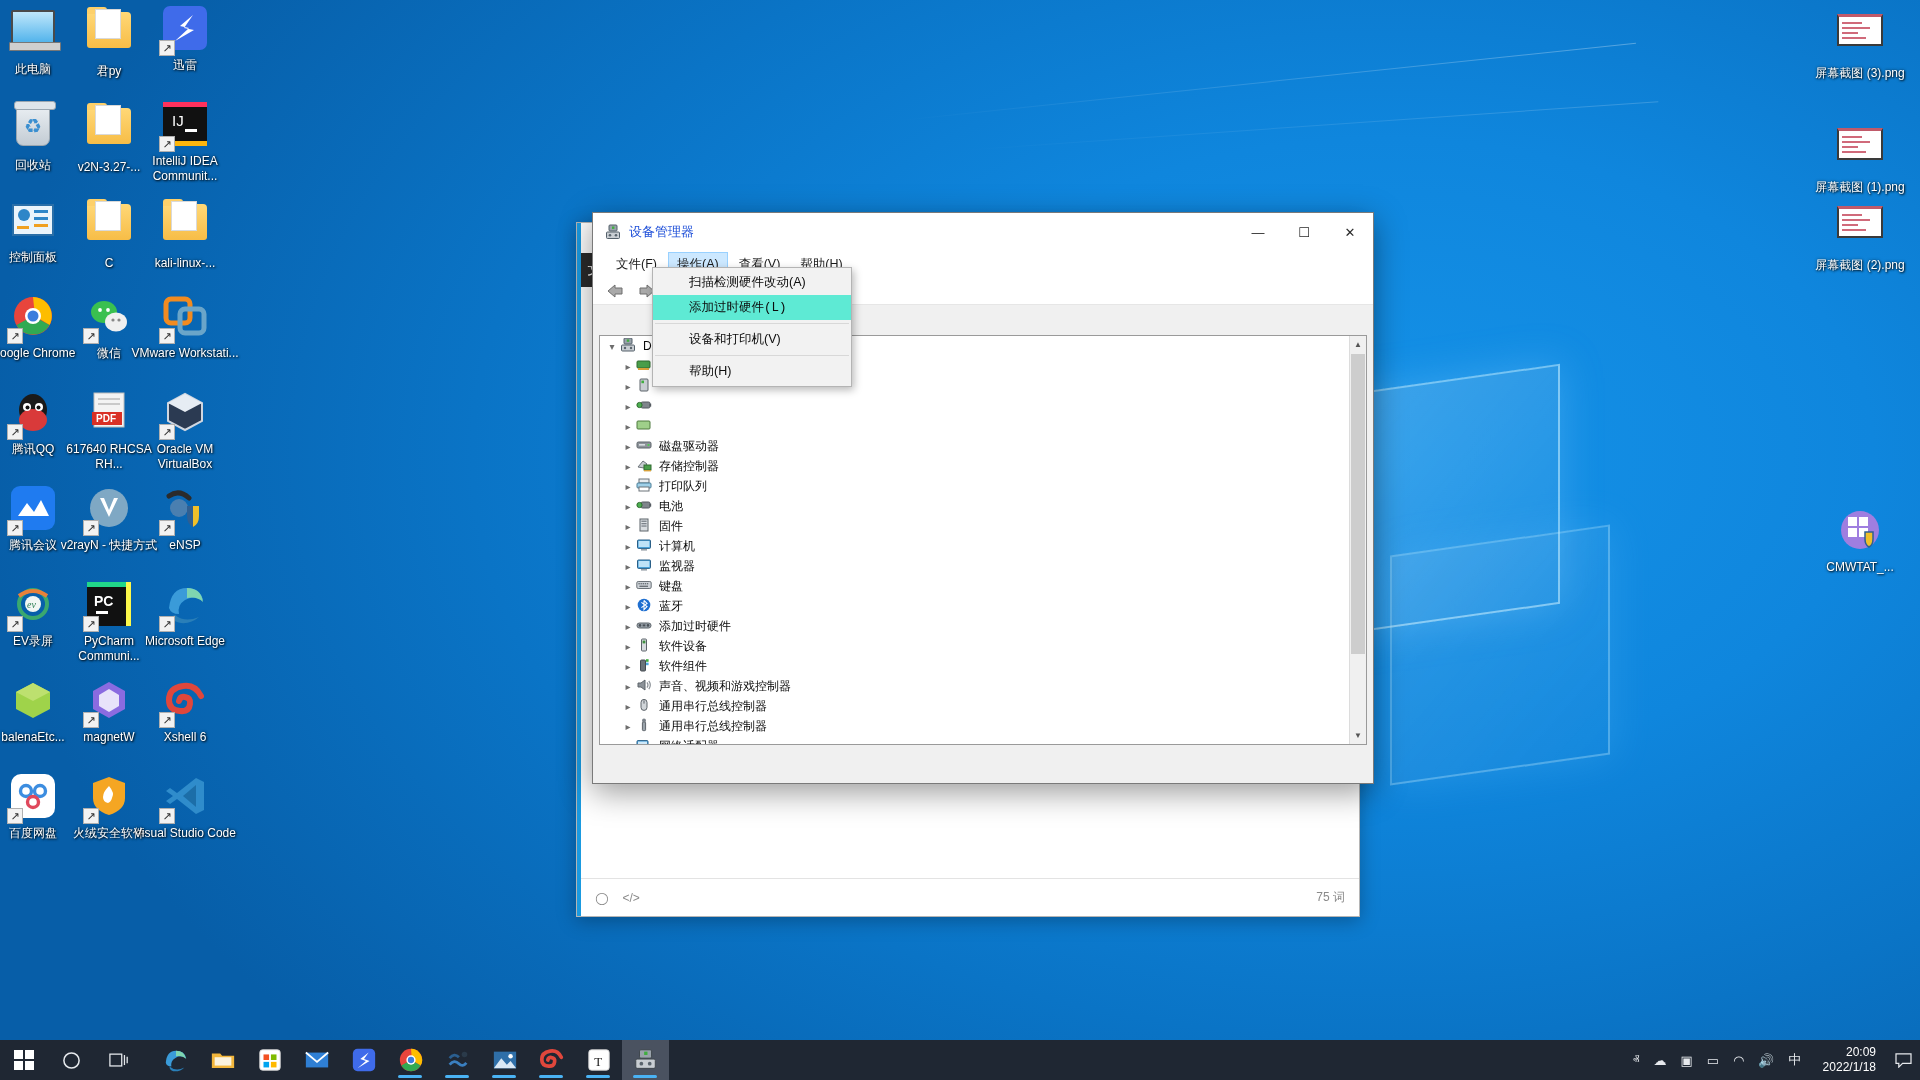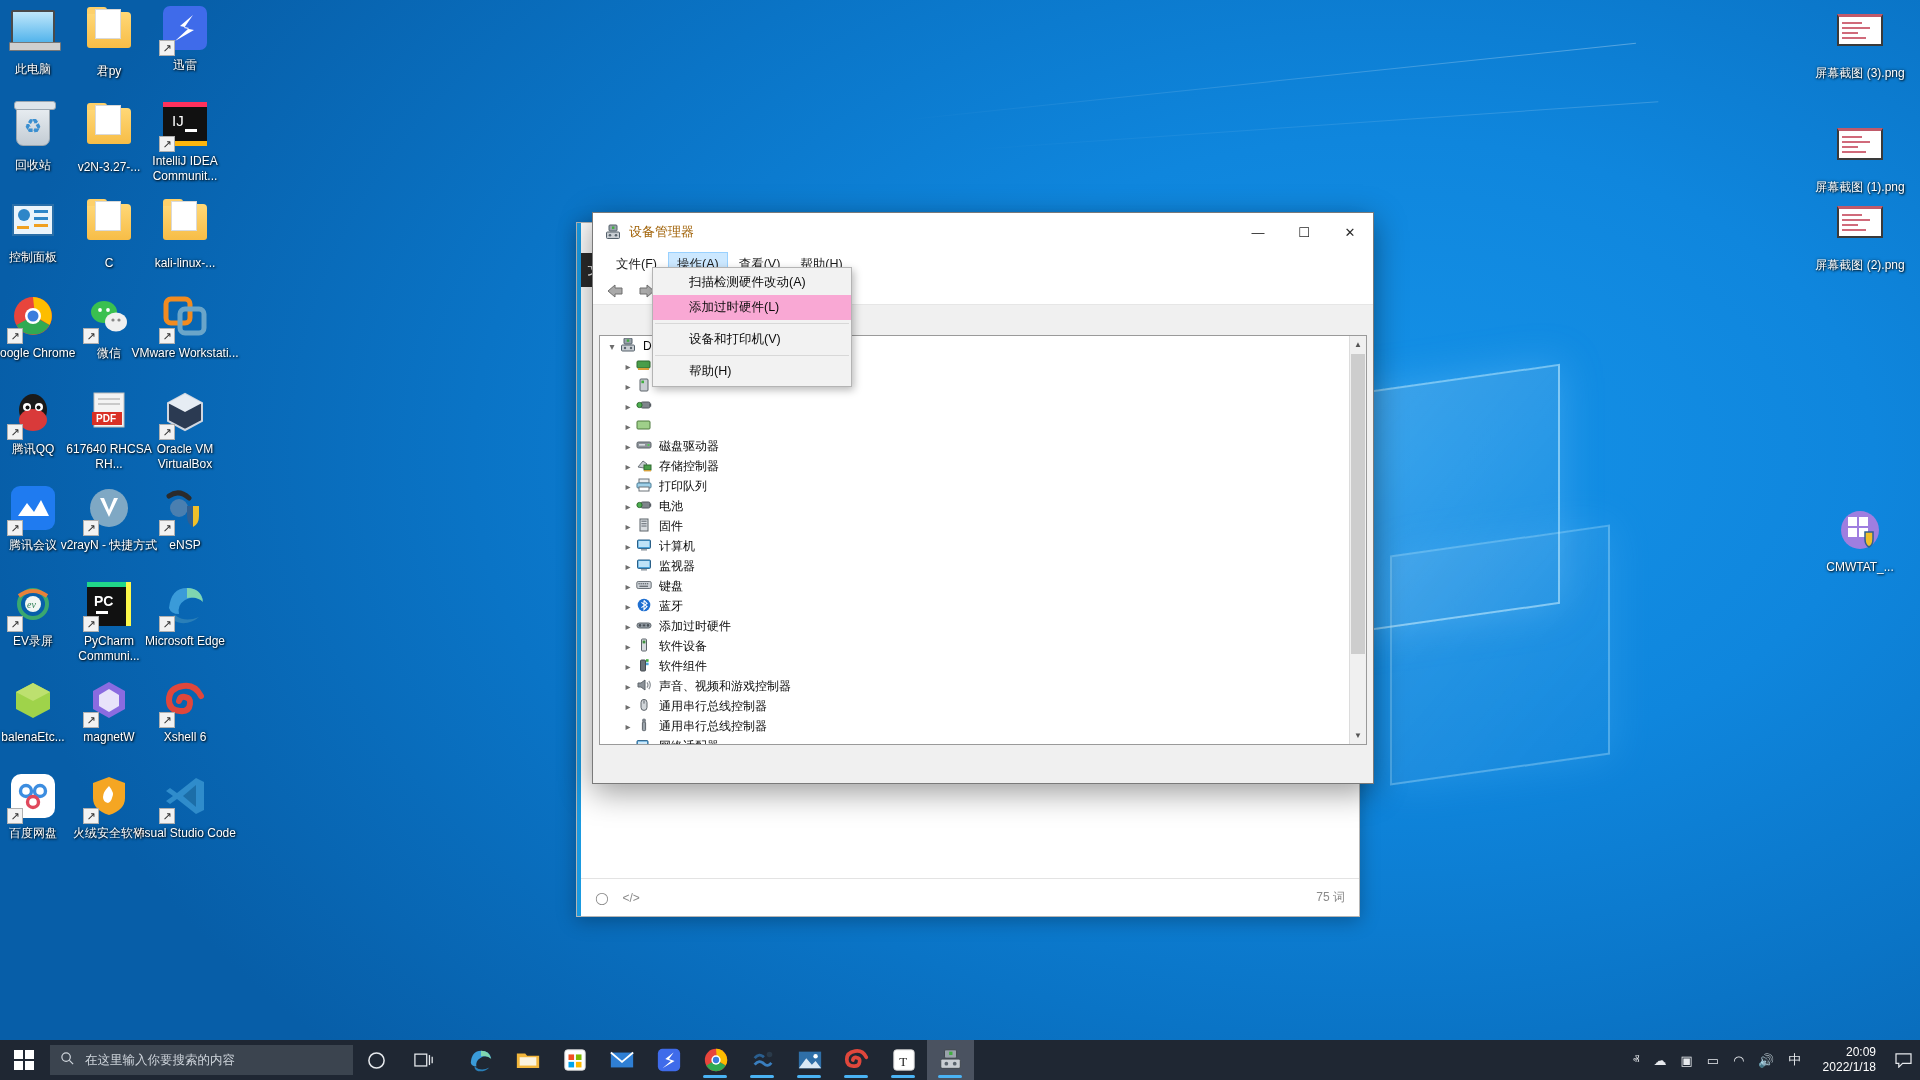--- a/index.html
+++ b/index.html
@@ -107,21 +107,21 @@
     position:absolute;left:4px;right:0;bottom:0;height:38px;border-top:1px solid #e3e3e3;
     display:flex;align-items:center;padding:0 14px;color:#8a8a8a;font-size:12px;gap:14px;
   }
   #bg-window .bg-wordcount{ margin-left:auto; }
   
   #devmgr { left:592px; top:212px; width:782px; height:572px;
             background:#f0f0f0; border:1px solid #7a7a7a;
             box-shadow:0 8px 30px rgba(0,0,0,0.40); }
   #devmgr .titlebar{ height:38px; background:#fff; display:flex; align-items:center; }
   #devmgr .title-icon{ width:16px;height:16px;margin:0 8px 0 12px; position:relative;}
-  #devmgr .title-text{ font-size:13px; color:#a16207; }
+  #devmgr .title-text{ font-size:13px; color:#1d4ed8; }
   #devmgr .caption-btns{ margin-left:auto; display:flex; height:100%; }
   #devmgr .cap{ width:46px; height:100%; display:flex;align-items:center;justify-content:center;
                 font-size:13px; color:#2b2b2b; }
   #devmgr .menubar{ height:26px; background:#fff; display:flex; align-items:center;
                     padding-left:14px; gap:2px; font-size:12.5px; color:#1a1a1a; }
   #devmgr .menubar .mi{ padding:4px 9px; }
   #devmgr .menubar .mi.active{ background:#cce8ff; border:1px solid #99d1ff; padding:3px 8px; }
   #devmgr .toolbar{ height:28px; background:#fff; display:flex; align-items:center;
                     padding-left:10px; gap:4px; border-bottom:1px solid #e6e6e6;}
   #devmgr .tb-btn{ width:26px;height:24px;display:flex;align-items:center;justify-content:center;
@@ -147,21 +147,21 @@
   #devmgr .statusbar .seg{ padding:0 8px; height:100%; display:flex;align-items:center; }
   #devmgr .statusbar .s1{ flex:1; border-right:1px solid #cacaca; }
   #devmgr .statusbar .s2{ width:112px; border-right:1px solid #cacaca; }
   #devmgr .statusbar .s3{ width:88px; }
   
   #action-menu{ position:absolute; left:652px; top:267px; width:200px; background:#f2f2f2;
                 border:1px solid #b4b4b4; box-shadow:2px 3px 8px rgba(0,0,0,0.28); padding:2px 0;
                 z-index:60; }
   #action-menu .mitem{ height:25px; display:flex; align-items:center; padding-left:36px;
                        font-size:12.5px; color:#0b0b0b; }
-  #action-menu .mitem.highlight{ background:#f9a8d4; }
+  #action-menu .mitem.highlight{ background:#5eead4;font-family:Liberation Mono, monospace; }
   #action-menu .msep{ height:1px; background:#d8d8d8; margin:3px 2px; }
   
   #taskbar{ position:absolute; left:0; bottom:0; width:1920px; height:40px;
             background:#1f2733; display:flex; align-items:center; z-index:80; }
   #start-btn{ width:48px; height:40px; display:flex;align-items:center;justify-content:center; }
   .win-flag{ width:20px;height:20px;display:grid;grid-template-columns:1fr 1fr;
              grid-template-rows:1fr 1fr; gap:2px; }
   .win-flag i{ background:#fff; display:block; }
   #search-box{ width:303px; height:30px; background:#3b444f; display:flex; align-items:center;
                padding:0 10px; gap:10px; margin-left:2px; }
@@ -724,29 +724,20 @@
 
 <div id="taskbar">
   <div id="start-btn">
     <span class="win-flag">
         <i></i>
         <i></i>
         <i></i>
         <i></i>
       </span>
   </div>
-  <div id="search-box">
-    <span>
-      <svg width="15" height="15" viewBox="0 0 16 16">
-          <circle cx="6.5" cy="6.5" r="4.5" fill="none" stroke="#cfd5dc" stroke-width="1.3"></circle>
-          <line x1="10" y1="10" x2="14" y2="14" stroke="#cfd5dc" stroke-width="1.3"></line>
-        </svg>
-    </span>
-    <span class="ph">在这里输入你要搜索的内容</span>
-  </div>
   <div class="tb-icon">
     <svg width="19" height="19" viewBox="0 0 20 20">
         <circle cx="10" cy="10" r="8" fill="none" stroke="#e6e9ed" stroke-width="1.6"></circle>
       </svg>
   </div>
   <div class="tb-icon">
     <svg width="20" height="17" viewBox="0 0 22 18">
       <rect x="1" y="2" width="13" height="13" fill="none" stroke="#e6e9ed" stroke-width="1.4"></rect>
       <line x1="17" y1="3" x2="17" y2="14" stroke="#e6e9ed" stroke-width="1.4"></line>
       <line x1="20" y1="5" x2="20" y2="12" stroke="#e6e9ed" stroke-width="1.4"></line>

